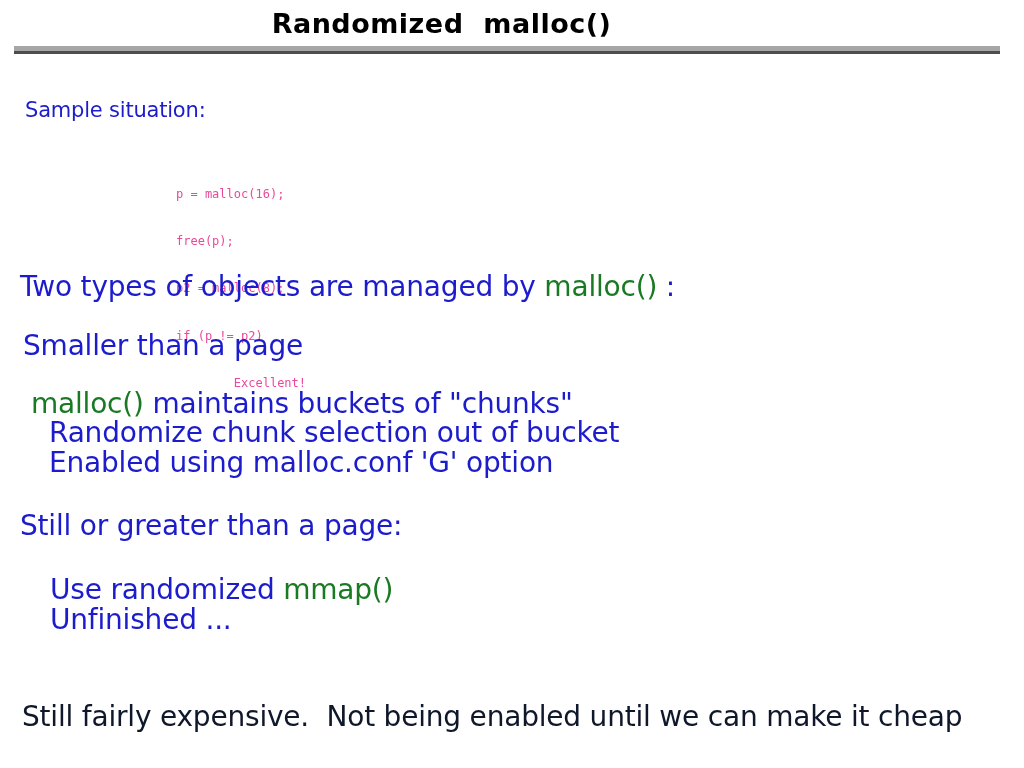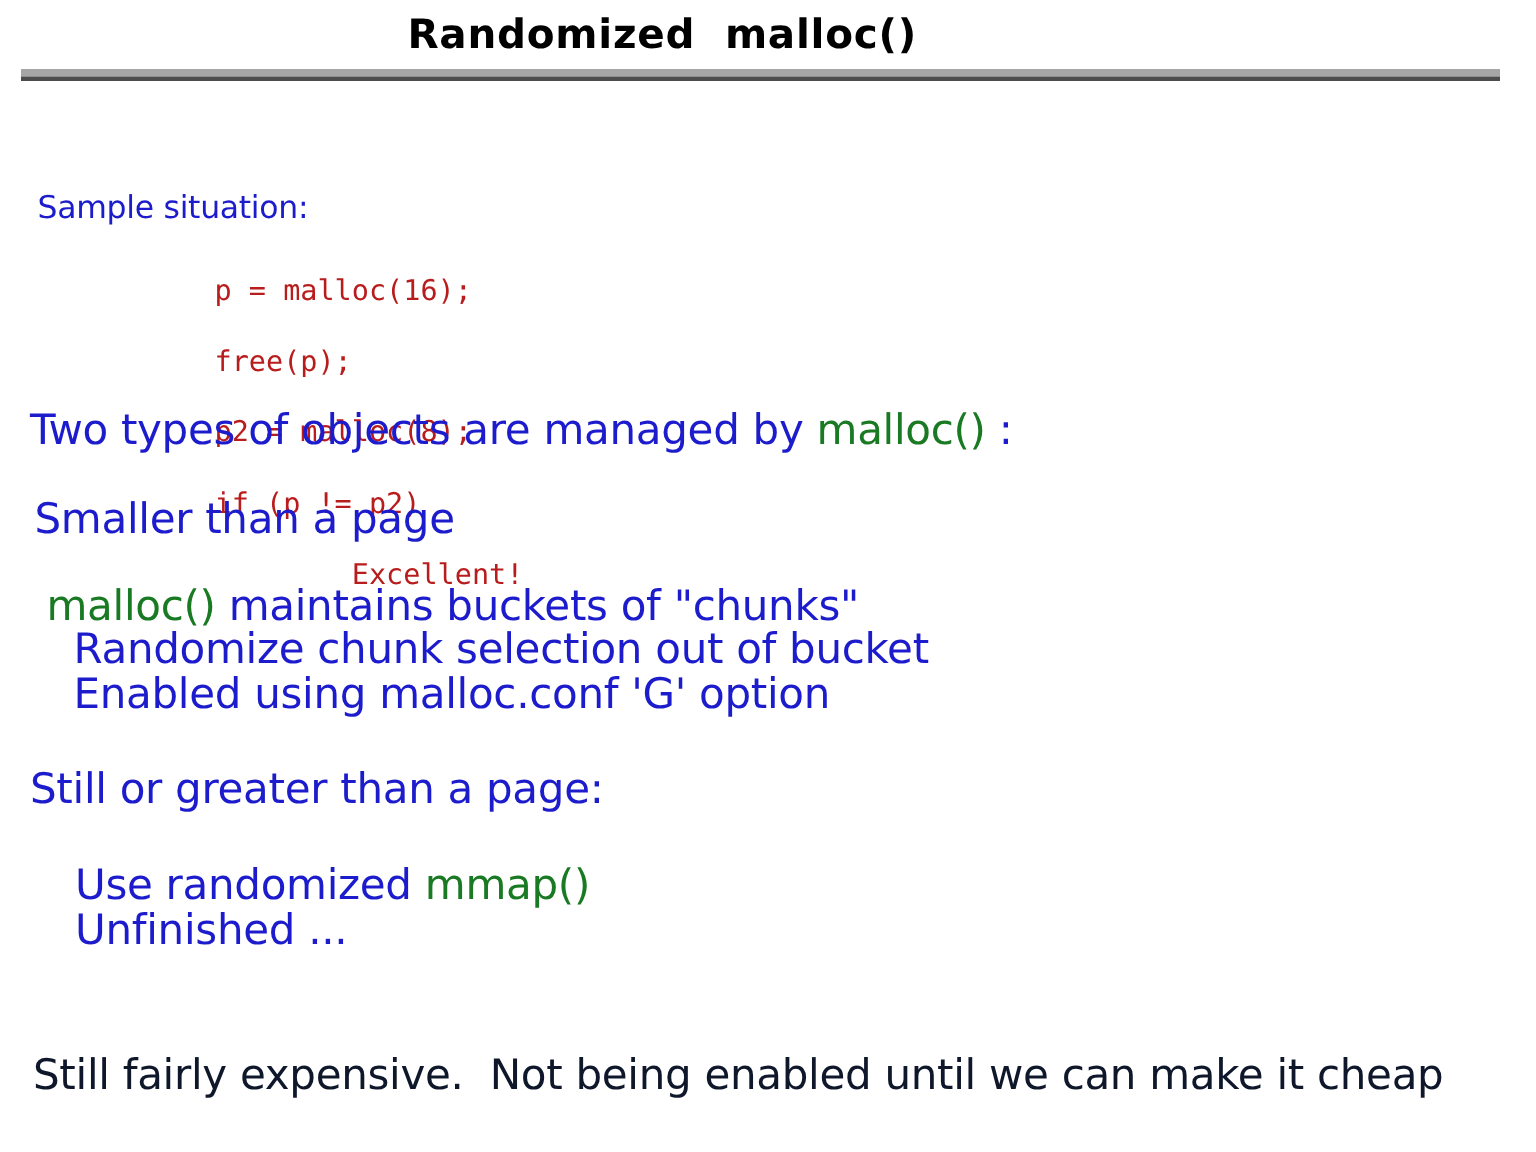--- a/index.html
+++ b/index.html
@@ -63,41 +63,41 @@
     white-space: pre;
     letter-spacing: -0.2px;
   }
   .body-line.red   { color: #0f172a; }
 
   .inline-green { color: #1a7a24; }
 
   
   #code-block {
     position: absolute;
-    left: 143px;
+    left: 176px;
     top: 155px;
     font-family: "DejaVu Sans Mono", monospace;
-    font-size: 19px;
+    font-size: 12px;
     line-height: 15.8px;
-    color: #b91c1c;
+    color: #ec4899;
     white-space: pre;
   }
   #code-block .code-line { display: block; }
 </style>
 </head>
 <body>
 
 <div id="slide-title">Randomized  malloc()</div>
 
 <div id="title-divider">
   <div class="bar-top"></div>
   <div class="bar-bottom"></div>
 </div>
 
-<div class="body-line" style="left:25px; top:98px; font-size:21px;margin-top:28px;">Sample situation:</div>
+<div class="body-line" style="left:25px; top:98px; font-size:21px;">Sample situation:</div>
 
 <div id="code-block">
   <span class="code-line">p = malloc(16);</span>
   <span class="code-line">free(p);</span>
   <span class="code-line">p2 = malloc(8);</span>
   <span class="code-line">if (p != p2)</span>
   <span class="code-line">        Excellent!</span>
 </div>
 
 <div class="body-line" style="left:20px; top:270px;"><span>Two types of objects are managed by </span><span class="inline-green">malloc()</span><span> :</span></div>

